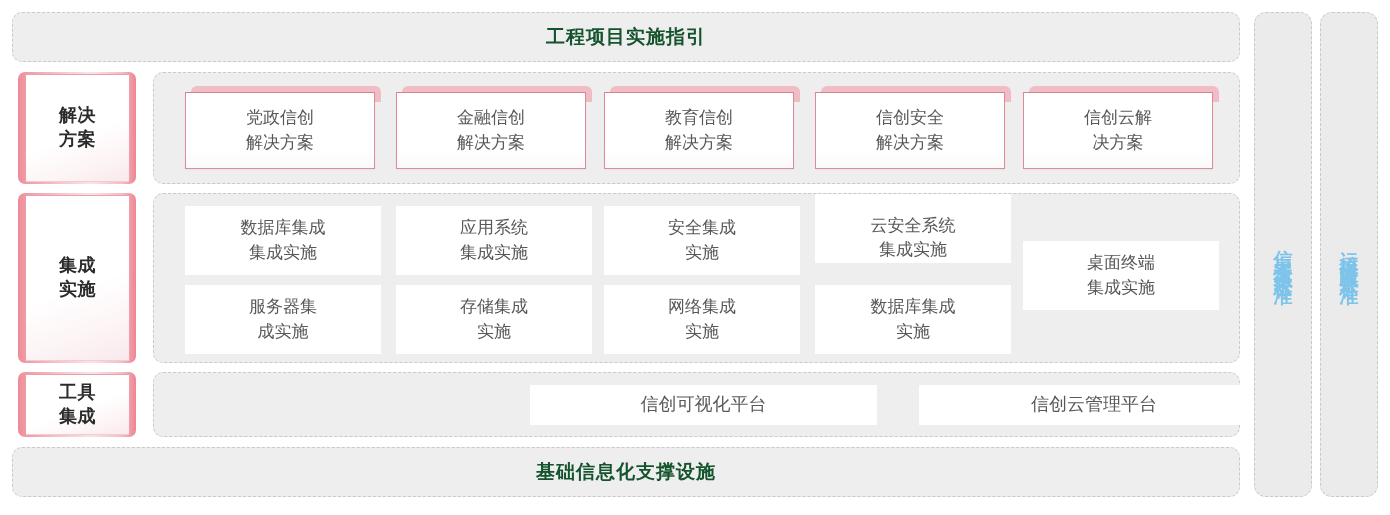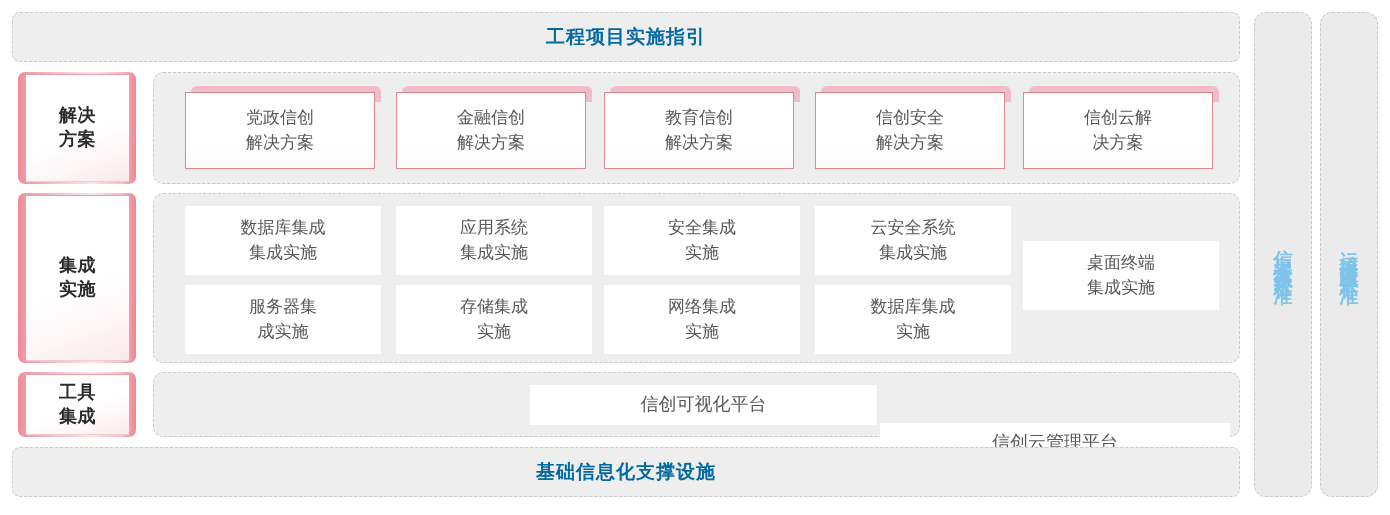--- a/index.html
+++ b/index.html
@@ -27,25 +27,24 @@
     background: #eeeeee;
     border: 1px dashed #c9c9c9;
     border-radius: 10px;
     box-sizing: border-box;
   }
 
   .band-title {
     display: flex;
     align-items: center;
     justify-content: center;
-    color: #0369a1;
+    color: #14532d;
     font-weight: bold;
     font-size: 19px;
     letter-spacing: 1px;
-    border-radius: 8px;
   }
 
   
   .cat {
     position: absolute;
     box-sizing: border-box;
     border-radius: 7px;
     background: linear-gradient(90deg,
                 #ef8a96 0%,
                 #f09aa4 6%,
@@ -248,21 +247,21 @@
       <div>应用系统</div>
       <div>集成实施</div>
     </div>
   </div>
   <div class="tile" style="left:604px; top:206px; width:196px; height:69px;">
     <div class="tile-text">
       <div>安全集成</div>
       <div>实施</div>
     </div>
   </div>
-  <div class="tile" style="left:815px; top:206px; width:196px; height:69px;">
+  <div class="tile" style="left:815px; top:194px; width:196px; height:69px;align-items:flex-end;">
     <div class="tile-text">
       <div>云安全系统</div>
       <div>集成实施</div>
     </div>
   </div>
 
   <div class="tile" style="left:185px; top:285px; width:196px; height:69px;">
     <div class="tile-text">
       <div>服务器集</div>
       <div>成实施</div>
@@ -302,21 +301,21 @@
       </div>
     </div>
   </div>
 
   <div class="band" style="left:153px; top:372px; width:1087px; height:65px;">
   </div>
 
   <div class="tile" style="left:530px; top:385px; width:347px; height:40px;">
     <div class="tool-text">信创可视化平台</div>
   </div>
-  <div class="tile" style="left:880px; top:385px; width:350px; height:40px;margin-top:38px;">
+  <div class="tile" style="left:919px; top:385px; width:350px; height:40px;">
     <div class="tool-text">信创云管理平台</div>
   </div>
 
   <div class="band band-title" style="left:12px; top:447px; width:1228px; height:50px;">
     <span>基础信息化支撑设施</span>
   </div>
 
   <div class="vcol" style="left:1254px; top:12px; width:58px; height:485px;">
     <div class="vcol-text">信息安全保密标准</div>
   </div>

